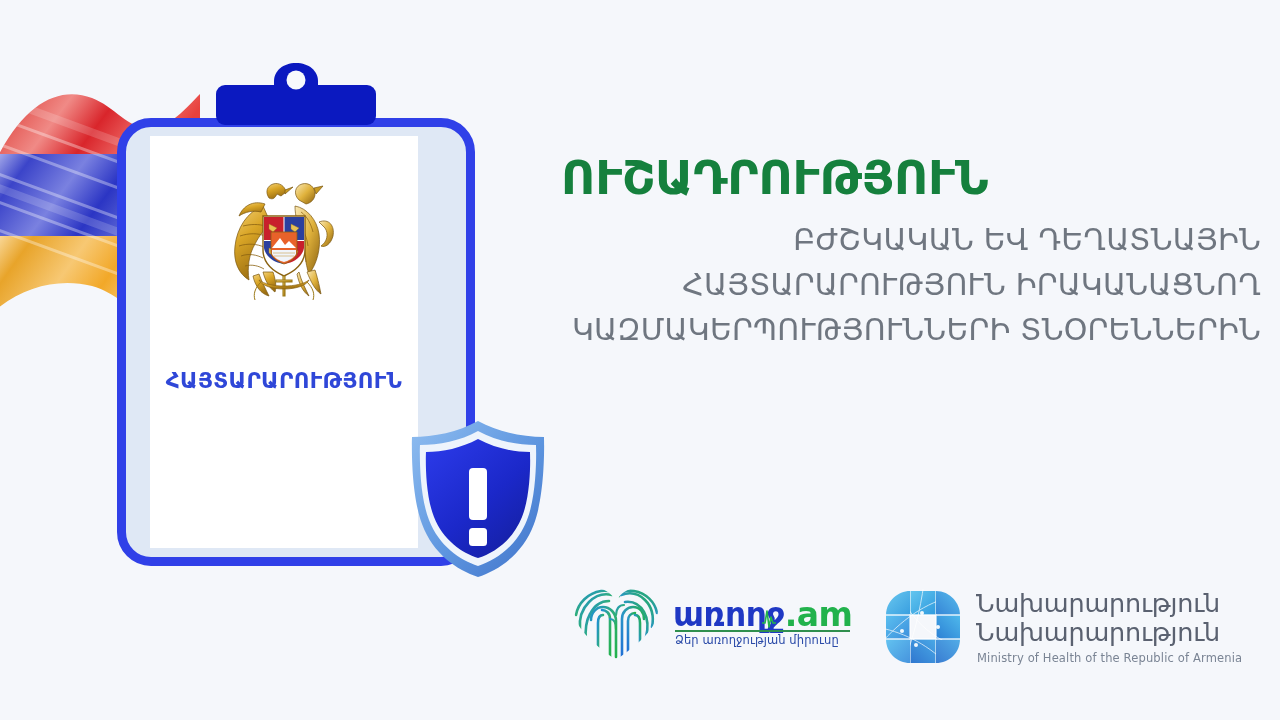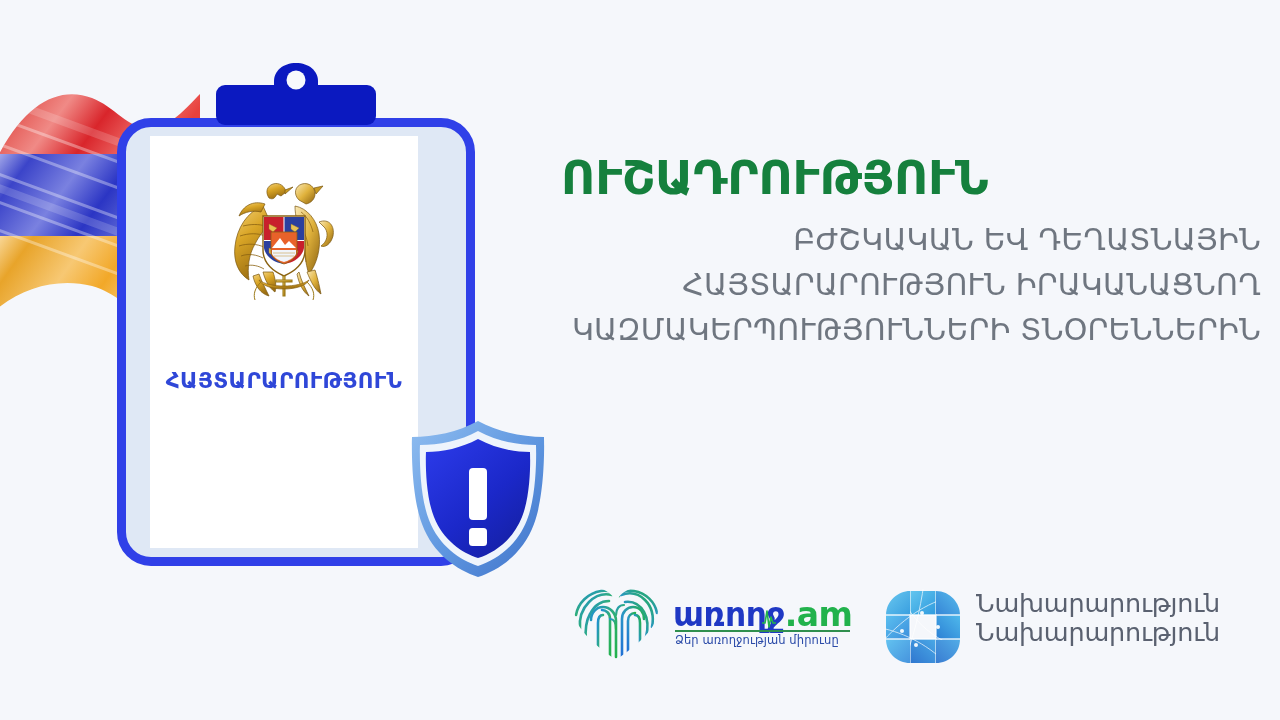--- a/index.html
+++ b/index.html
@@ -518,16 +518,17 @@
             <circle cx="64" cy="62" r="1.6"></circle>
               <circle cx="16" cy="24" r="1.6"></circle>
           </g>
           <g clip-path="url(#crossClip)" stroke="#ffffff" stroke-width="1.3" fill="none" opacity="0.85">
             <path d="M30,4 L30,76 M56,4 L56,76 M6,28 L80,28 M6,52 L80,52"></path>
           </g>
         </svg>
       </div>
       <div id="moh-line1">Նախարարություն</div>
       <div id="moh-line2">Նախարարություն</div>
+      <div id="moh-en">Ministry of Health of the Republic of Armenia</div>
     </div>
   </div>
 
 </div>
 
 </body></html>

